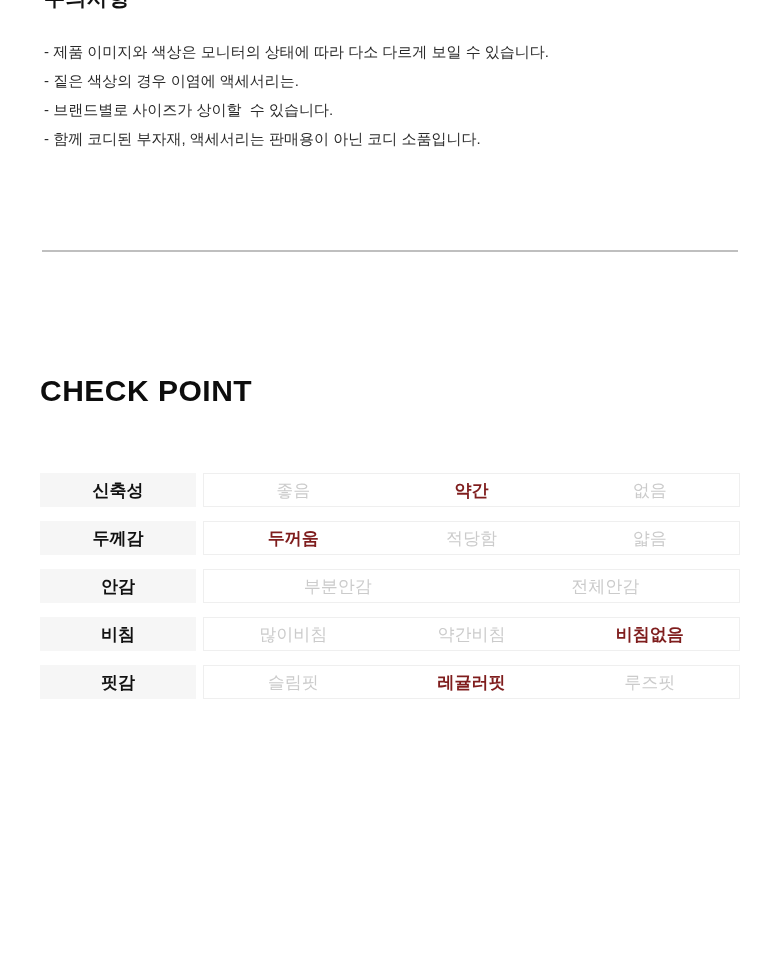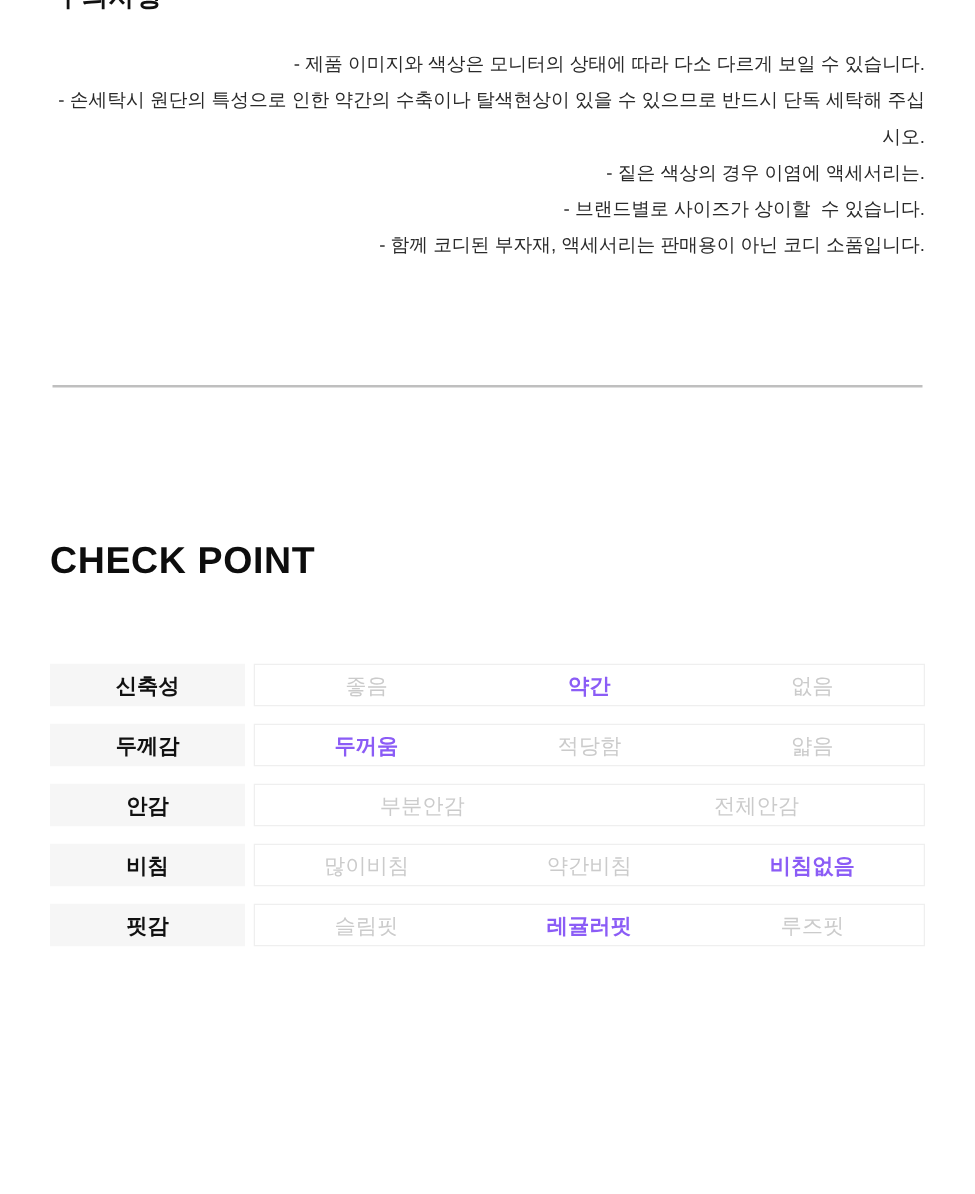--- a/index.html
+++ b/index.html
@@ -23,23 +23,22 @@
   .notice-title {
     font-size: 21px;
     line-height: 22px;
     font-weight: 700;
     color: #111;
     margin: -13px 0 0 4px;
     letter-spacing: 0.5px;
   }
   .notice-list {
     list-style: none;
-    margin: 28px 0 0 0;
+    margin: 28px 16px 0 0;
     padding: 0 0 0 4px;
-    text-align: right;
   }
   .notice-list li {
     font-size: 15px;
     line-height: 29px;
     color: #2a2a2a;
     white-space: pre-wrap;
   }
   .divider {
     height: 2px;
     background: var(--divider, #bfbfbf);
@@ -83,34 +82,33 @@
     align-items: center;
   }
   .opt {
     flex: 1;
     text-align: center;
     font-size: 17px;
     color: var(--text-dim, #cbcbcb);
     font-weight: 400;
   }
   .opt[data-state="selected"] {
-    color: #8b5cf6;
+    color: #7f1d1d;
     font-weight: 700;
   }
 </style>
 </head>
 <body>
 
 <div class="page">
 
   <h1 class="notice-title">주의사항</h1>
 
   <ul class="notice-list">
     <li>- 제품 이미지와 색상은 모니터의 상태에 따라 다소 다르게 보일 수 있습니다.</li>
-    <li>- 손세탁시 원단의 특성으로 인한 약간의 수축이나 탈색현상이 있을 수 있으므로 반드시 단독 세탁해 주십시오.</li>
     <li>- 짙은 색상의 경우 이염에 액세서리는.</li>
     <li>- 브랜드별로 사이즈가 상이할  수 있습니다.</li>
     <li>- 함께 코디된 부자재, 액세서리는 판매용이 아닌 코디 소품입니다.</li>
   </ul>
 
   <div class="divider"></div>
 
   <h2 class="checkpoint-title">CHECK POINT</h2>
 
   <div class="check-table">

